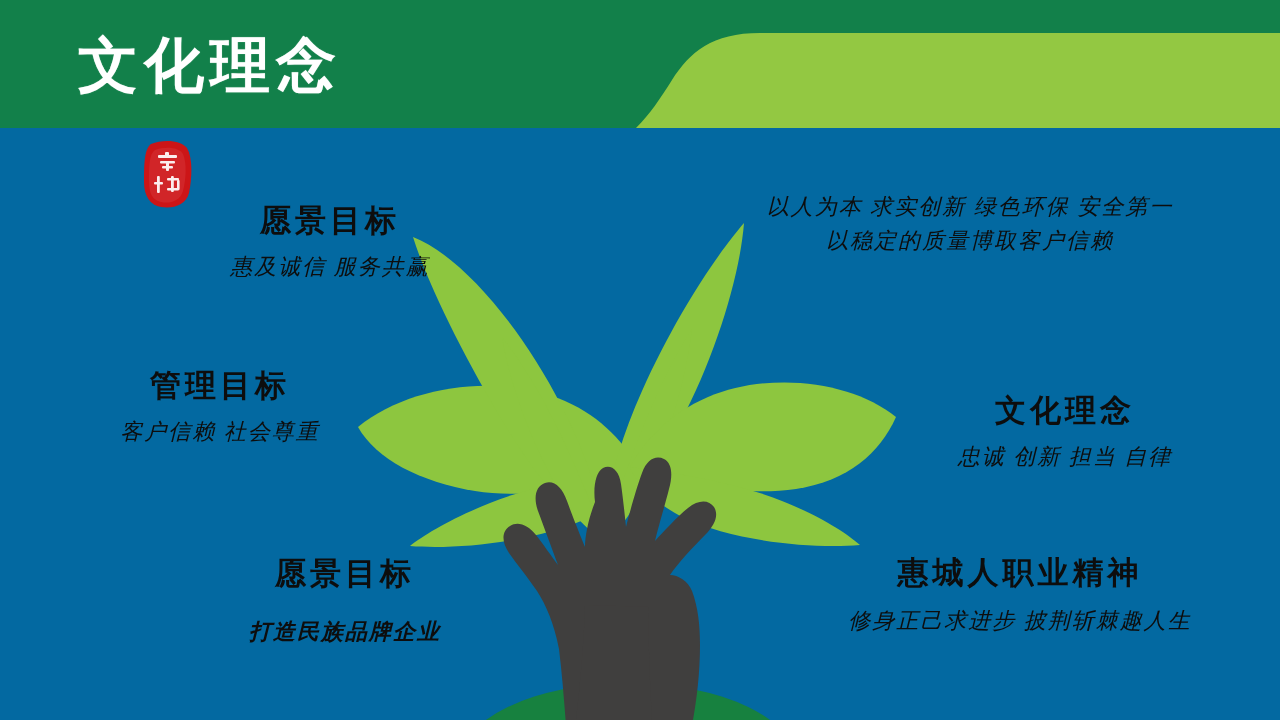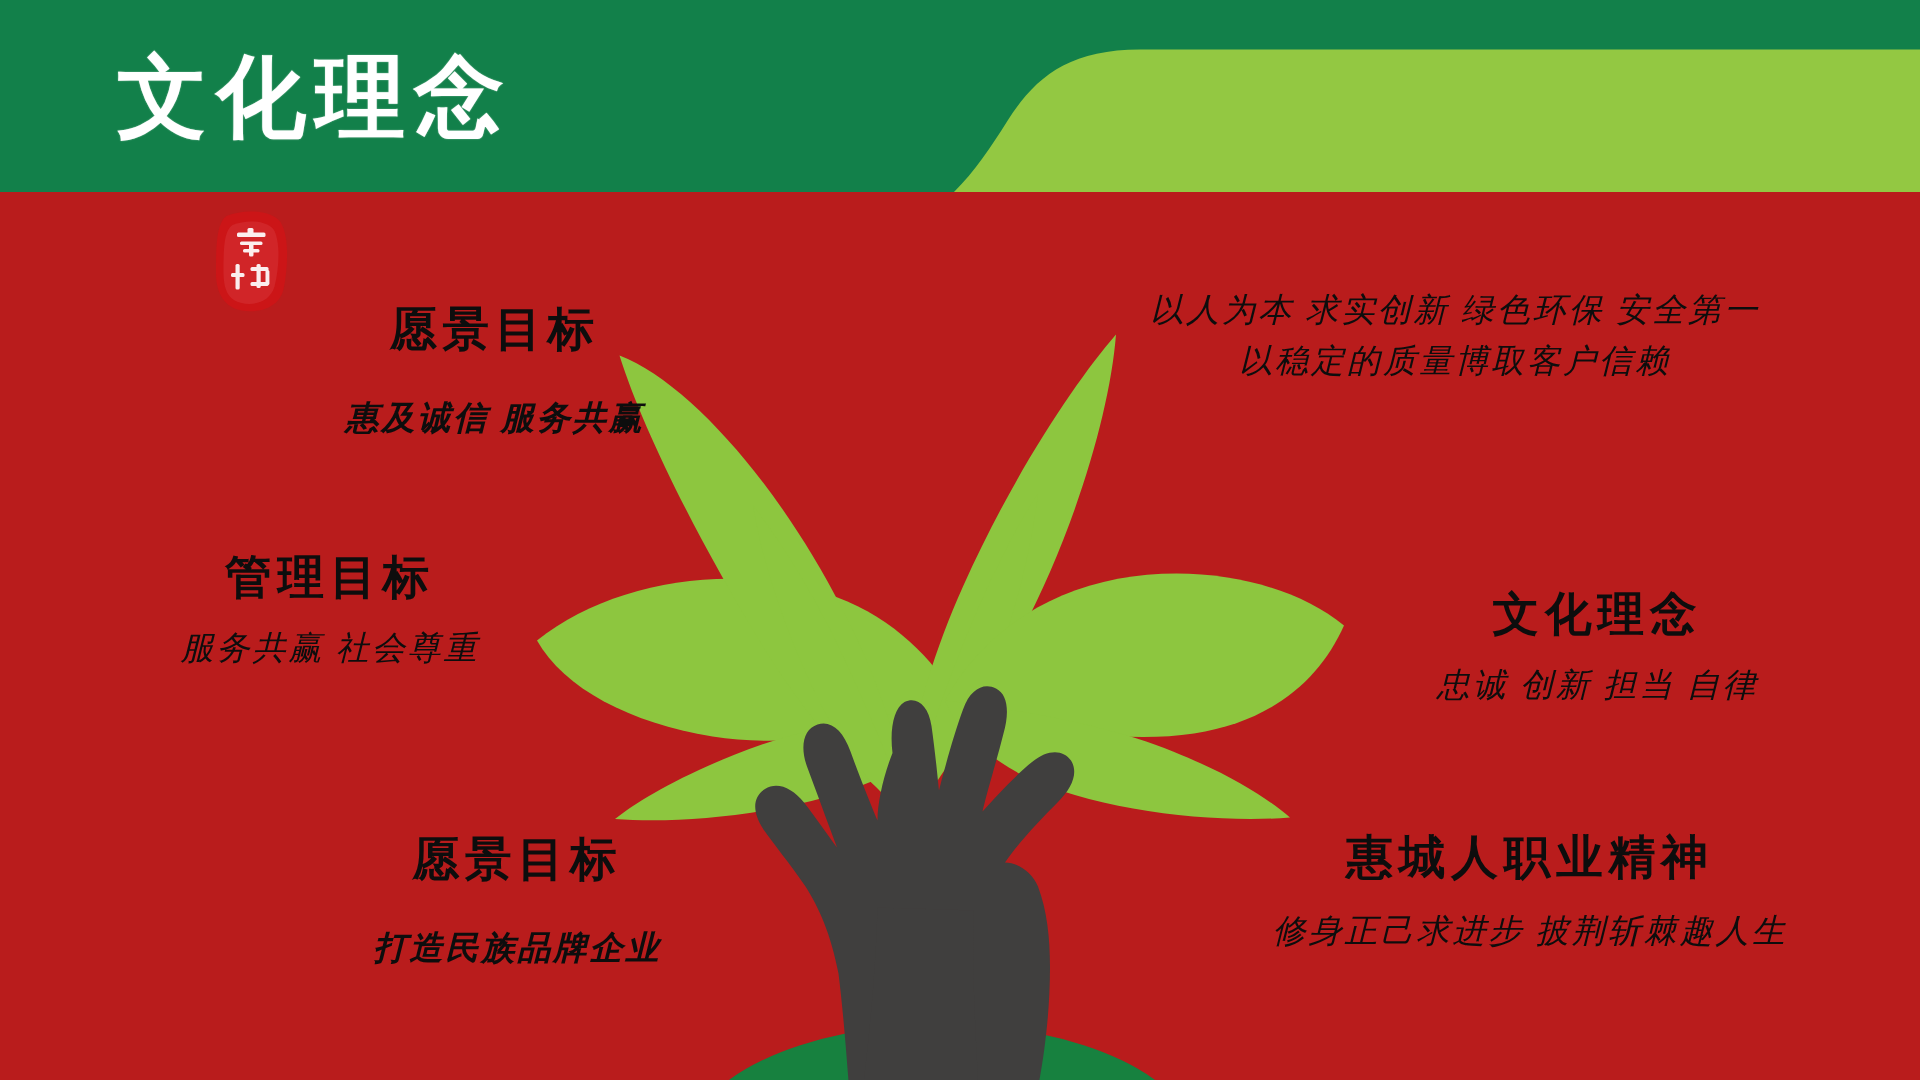--- a/index.html
+++ b/index.html
@@ -4,21 +4,21 @@
 <style>
   html, body {
     margin: 0;
     padding: 0;
     background: #ffffff;
   }
   #slide {
     position: relative;
     width: 1280px;
     height: 720px;
-    background: #b91c1c;
+    background: #0369a1;
     overflow: hidden;
     font-family: "Liberation Serif", "DejaVu Serif", serif;
   }
 
   
   #header-band {
     position: absolute;
     left: 0; top: 0;
     width: 1280px;
     height: 128px;
@@ -82,21 +82,21 @@
   }
   .block-line.tight { line-height: 34px; }
 
   #block-business   { left: 170px; top: 200px;  width: 320px; }
   #block-management { left: 60px;  top: 365px;  width: 320px; }
   #block-vision     { left: 195px; top: 553px;  width: 300px; }
   #block-quality    { left: 755px; top: 182px;  width: 430px; }
   #block-standard   { left: 915px; top: 390px;  width: 300px; }
   #block-spirit     { left: 800px; top: 552px;  width: 440px; }
 
-  #block-business .block-line { margin-top: 20px; font-weight: bold; }
+  #block-business .block-line { margin-top: 8px; }
   #block-vision   .block-line { margin-top: 20px; font-weight: bold; }
   #block-standard .block-line { margin-top: 8px; }
   #block-spirit   .block-line { margin-top: 10px; }
   #block-quality  .first-line { margin-top: 8px; }
   #block-management .first-line { margin-top: 8px; }
 </style>
 </head>
 <body>
 
 <div id="slide">
@@ -196,21 +196,21 @@
     </svg>
   </div>
 
   <div class="block" id="block-business">
     <div class="block-heading">愿景目标</div>
     <div class="block-line">惠及诚信 服务共赢</div>
   </div>
 
   <div class="block" id="block-management">
     <div class="block-heading">管理目标</div>
-    <div class="block-line first-line">服务共赢 社会尊重</div>
+    <div class="block-line first-line">客户信赖 社会尊重</div>
   </div>
 
   <div class="block" id="block-vision">
     <div class="block-heading">愿景目标</div>
     <div class="block-line">打造民族品牌企业</div>
   </div>
 
   <div class="block" id="block-quality">
     <div class="block-line tight first-line">以人为本 求实创新 绿色环保 安全第一</div>
     <div class="block-line tight">以稳定的质量博取客户信赖</div>

